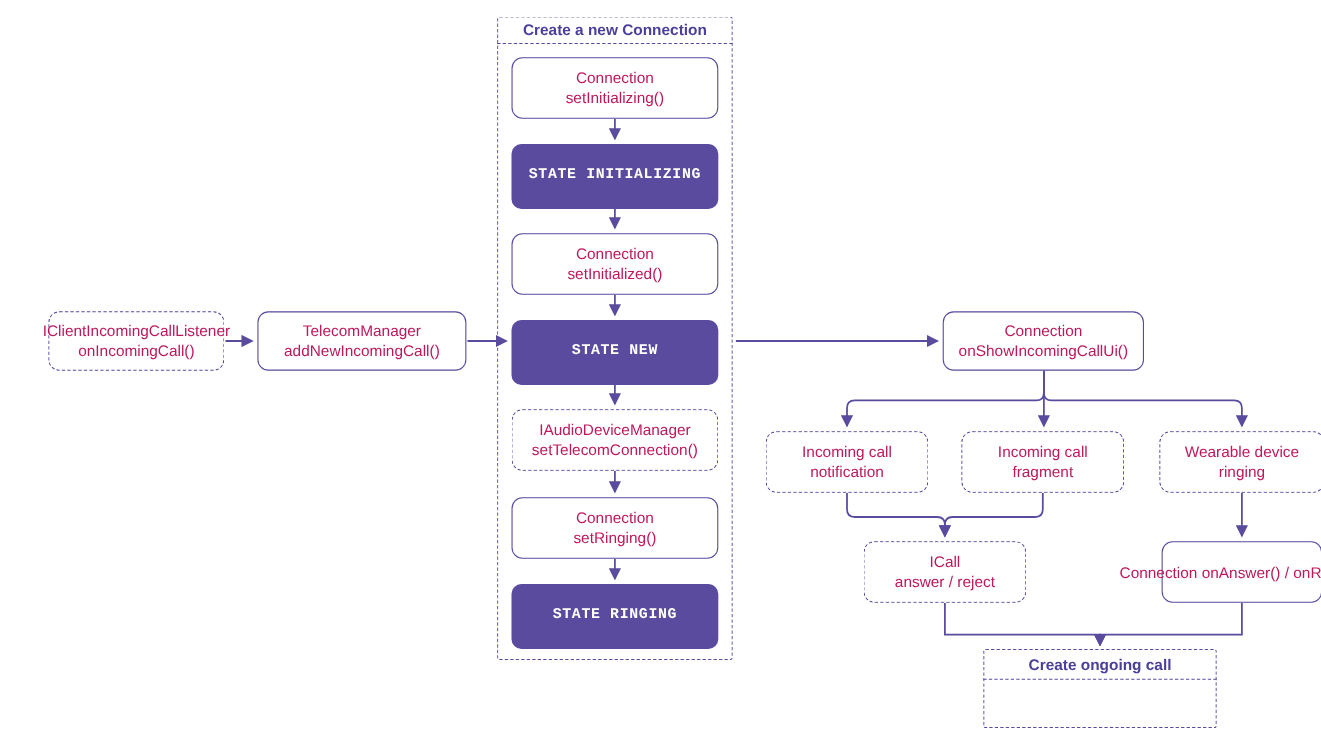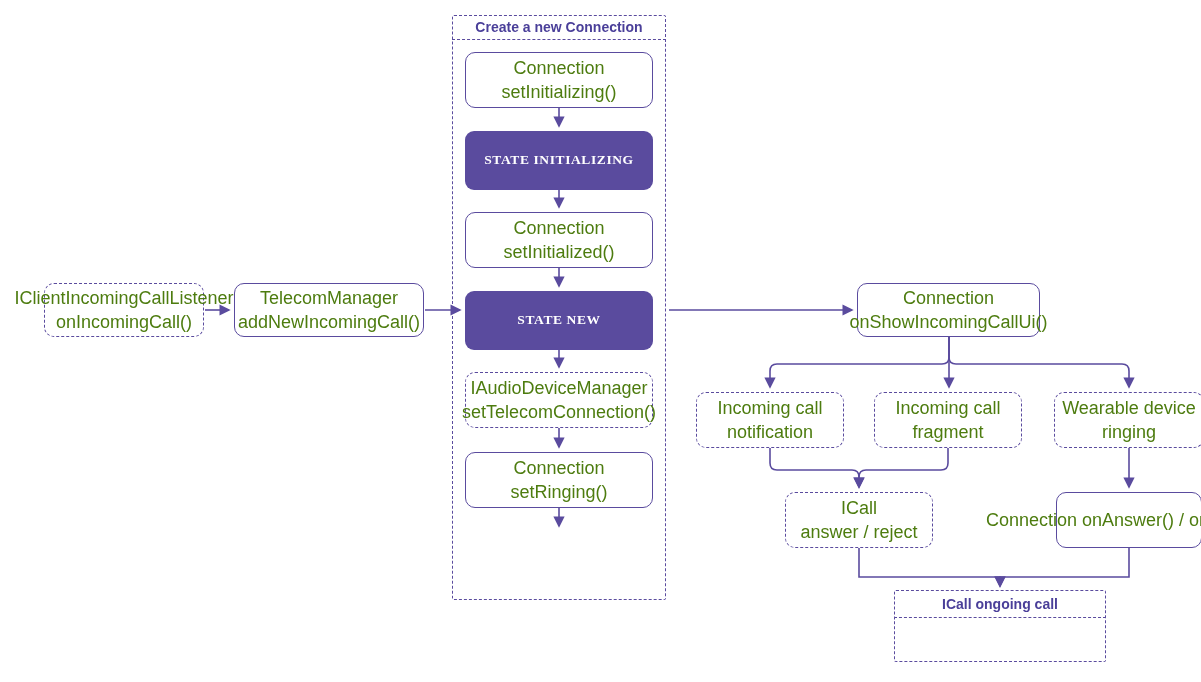--- a/index.html
+++ b/index.html
@@ -29,38 +29,38 @@
     pointer-events: none;
   }
   .node {
     position: absolute;
     box-sizing: border-box;
     display: flex;
     align-items: center;
     justify-content: center;
     text-align: center;
     line-height: 1.35;
-    font-size: 18px;
-    color: #4d7c0f;
+    font-size: 14px;
+    color: #be185d;
     border-radius: 10px;
   }
   .node .lbl { white-space: pre-line; display: block; }
   .node.solid {
     border: 1.6px solid #5a4b9e;
     background: #ffffff;
   }
   .node.dashed {
     border: 1.6px dashed #5a4b9e;
     background: #ffffff;
   }
   .node.state {
     background: #5a4b9e;
     border: none;
     color: #ffffff;
-    font-family: Liberation Serif, serif;
+    font-family: Liberation Mono, monospace;
     font-weight: bold;
     font-size: 13.5px;
     letter-spacing: 0.6px;
     border-radius: 9px;
   }
   .group {
     position: absolute;
     box-sizing: border-box;
     border: 1.6px dashed #5a4b9e;
     background: transparent;
@@ -119,21 +119,21 @@
     </g>
   </svg>
 
   <div class="group" style="left:428px; top:15px; width:214px; height:585px;"></div>
   <div class="group-title" style="left:428px; top:15px; width:214px; height:25px;">
     <span>Create a new Connection</span>
   </div>
 
   <div class="group" style="left:870px; top:590px; width:212px; height:72px;"></div>
   <div class="group-title" style="left:870px; top:590px; width:212px; height:28px;">
-    <span>ICall ongoing call</span>
+    <span>Create ongoing call</span>
   </div>
 
   <div class="node solid" style="left:210px; top:283px; width:190px; height:54px;">
     <span class="lbl">TelecomManager
 addNewIncomingCall()</span>
   </div>
 
   <div class="node dashed" style="left:20px; top:283px; width:160px; height:54px;">
     <span class="lbl">IClientIncomingCallListener
 onIncomingCall()</span>
@@ -160,20 +160,23 @@
   <div class="node dashed" style="left:441px; top:372px; width:188px; height:56px;">
     <span class="lbl">IAudioDeviceManager
 setTelecomConnection()</span>
   </div>
 
   <div class="node solid" style="left:441px; top:452px; width:188px; height:56px;">
     <span class="lbl">Connection
 setRinging()</span>
   </div>
 
+  <div class="node state" style="left:441px; top:531px; width:188px; height:59px;">
+    <span class="lbl">STATE RINGING</span>
+  </div>
 
   <div class="node solid" style="left:833px; top:283px; width:183px; height:54px;">
     <span class="lbl">Connection
 onShowIncomingCallUi()</span>
   </div>
 
   <div class="node dashed" style="left:672px; top:392px; width:148px; height:56px;">
     <span class="lbl">Incoming call
 notification</span>
   </div>

